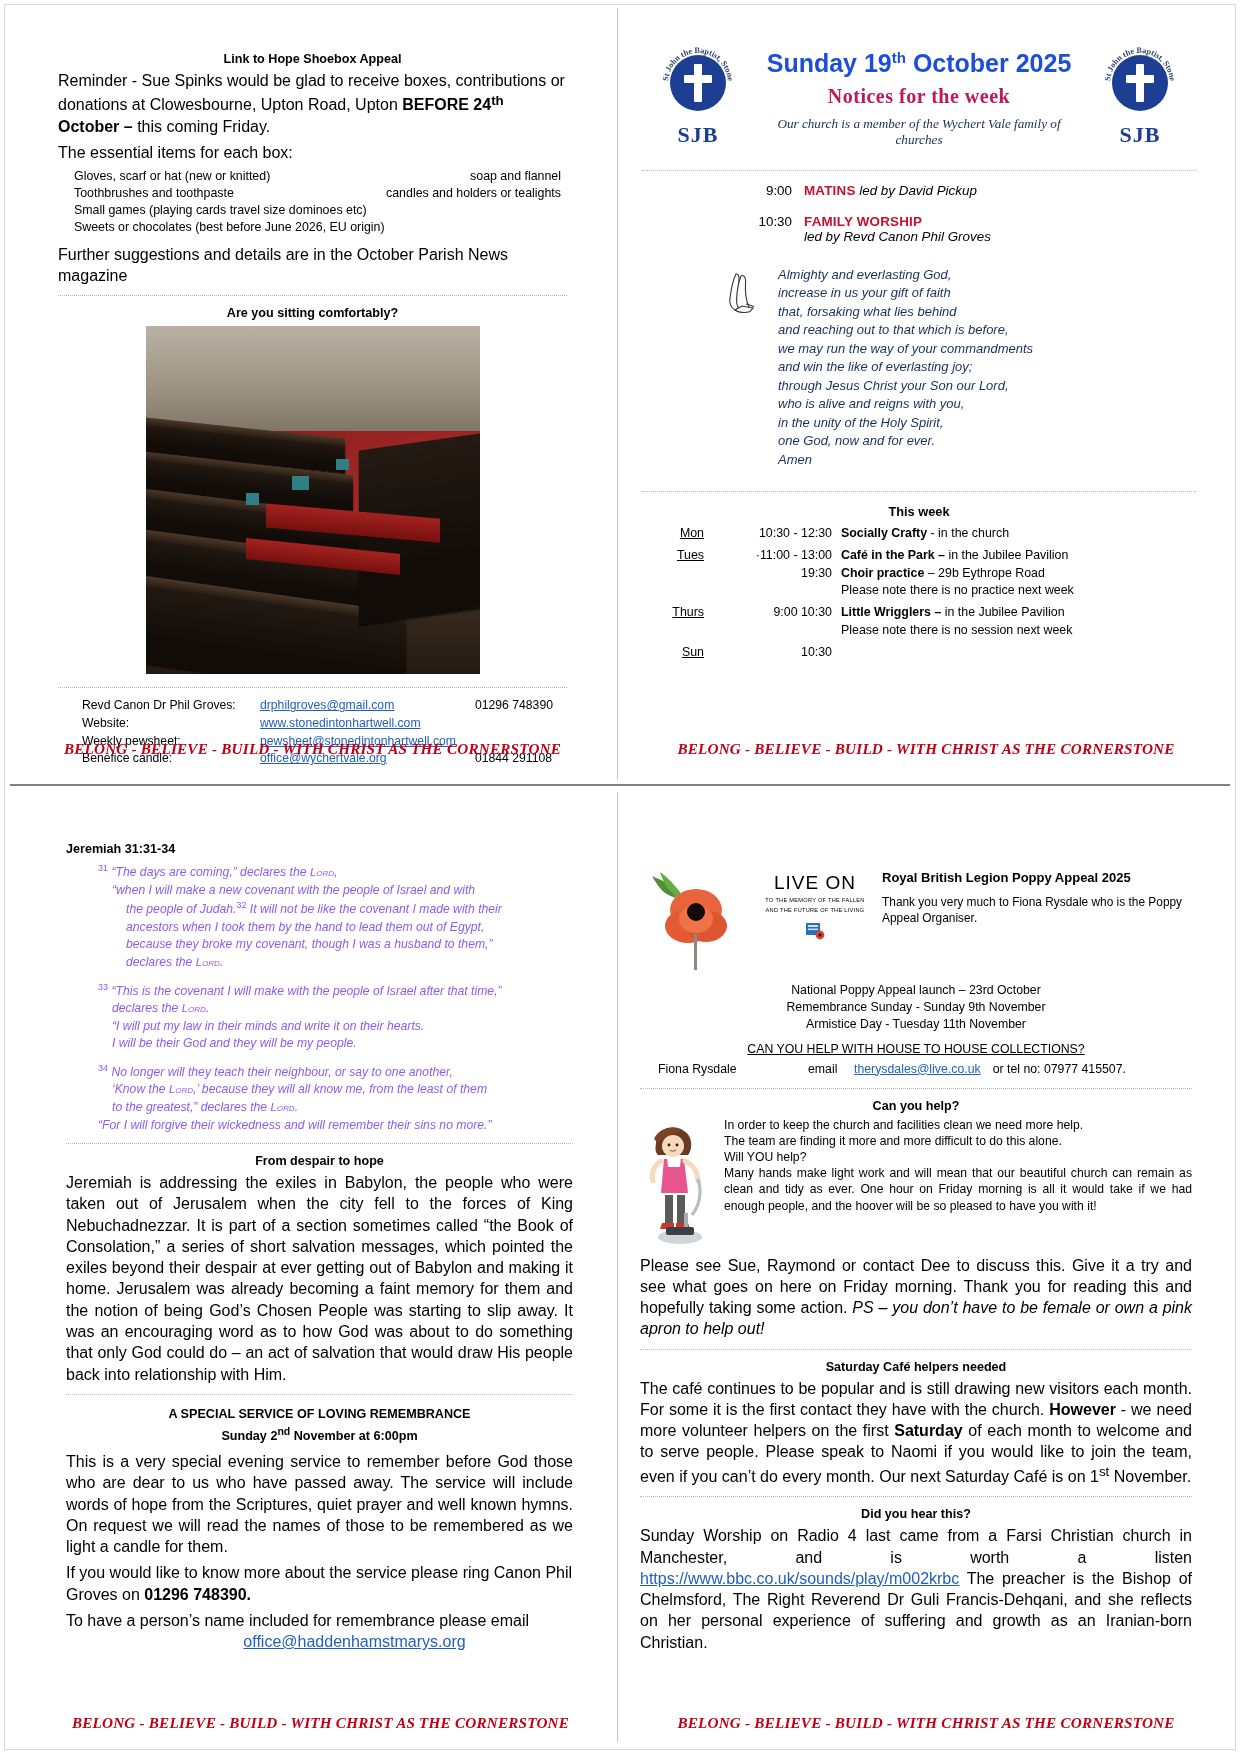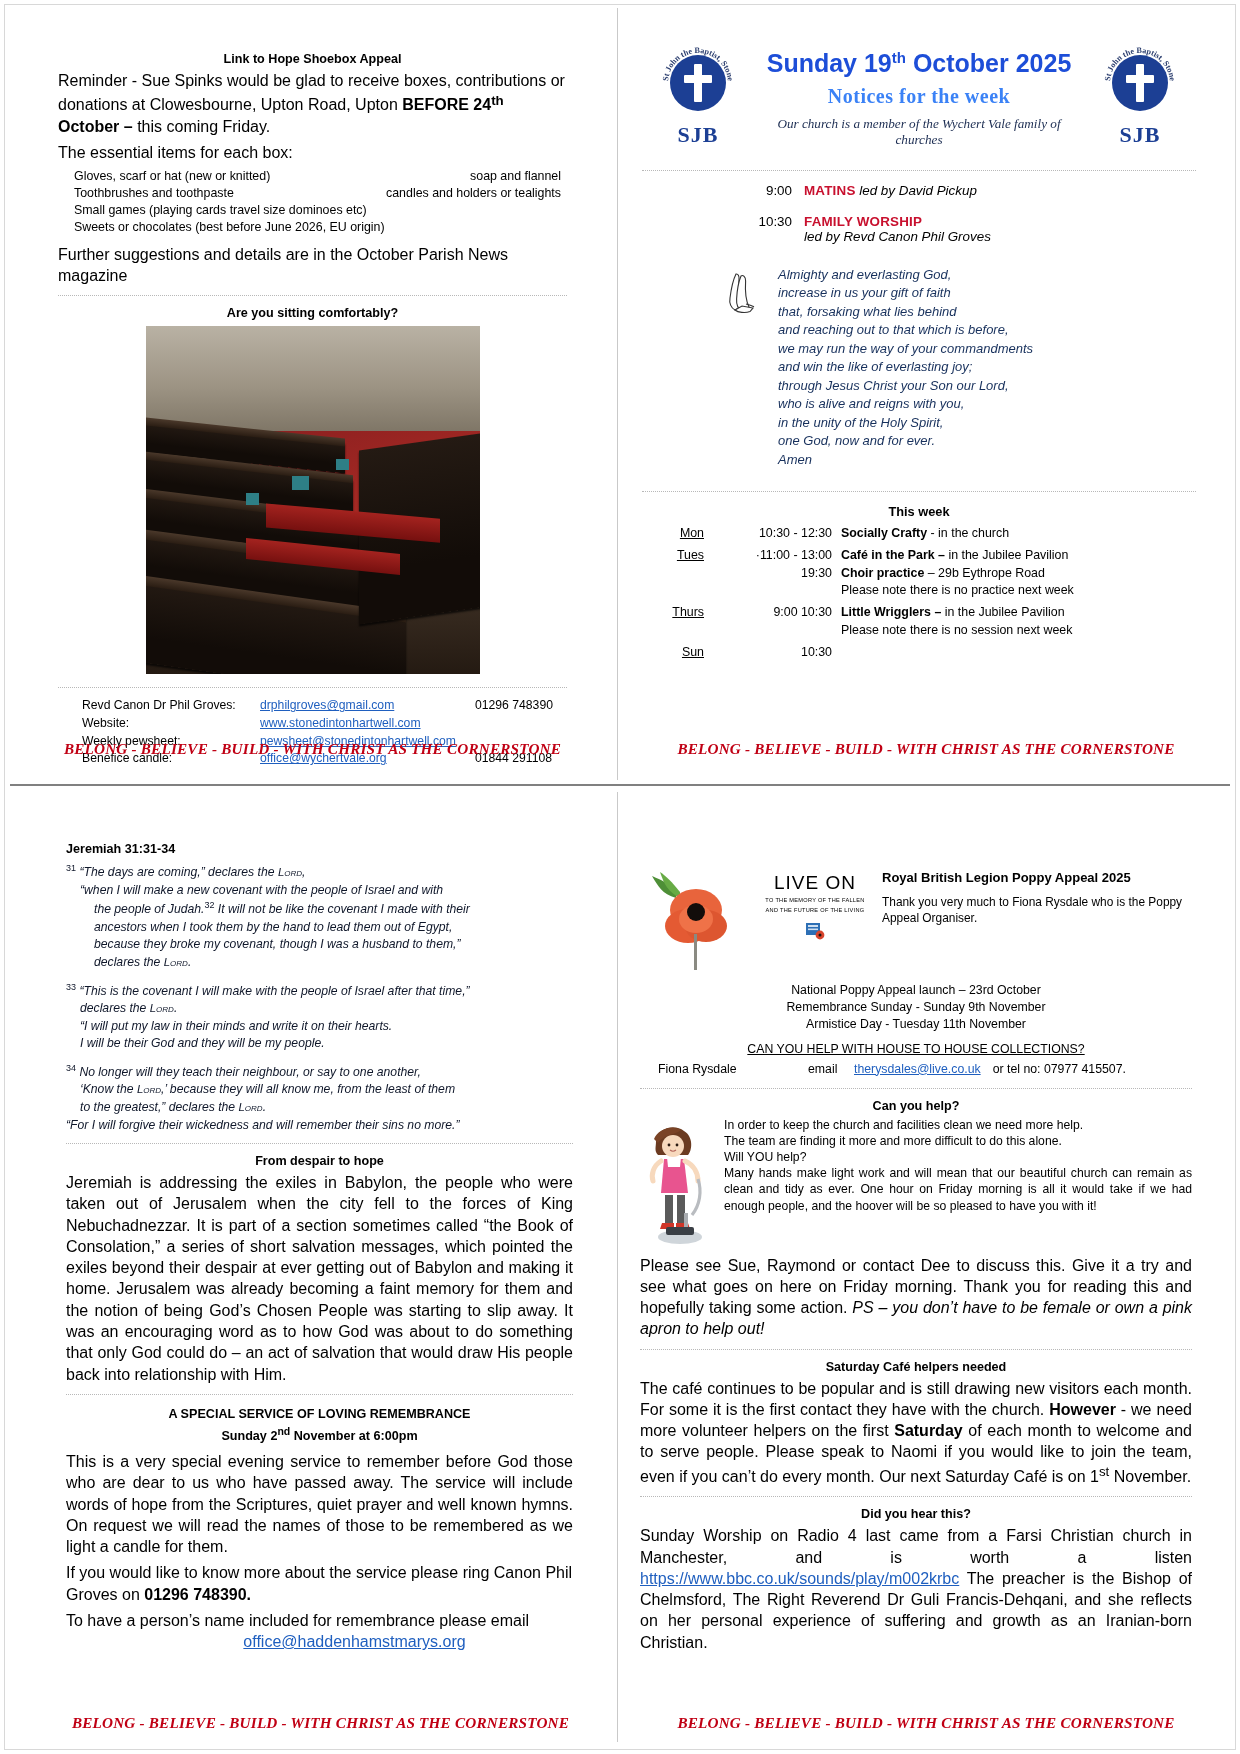--- a/index.html
+++ b/index.html
@@ -207,21 +207,21 @@
     font-weight: bold;
     font-size: 25px;
     line-height: 1.1;
     margin-bottom: 7px;
   }
   .mast-date sup { font-size: 15px; }
   .mast-notices {
     font-family: "Liberation Serif", serif;
     font-weight: bold;
     font-size: 20px;
-    color: #3b82f6;
+    color: #be185d;
     letter-spacing: .5px;
     margin-bottom: 8px;
   }
   .mast-member {
     font-family: "Liberation Serif", serif;
     font-style: italic;
     font-size: 13.2px;
     color: #1c2d52;
   }
 
@@ -252,24 +252,25 @@
   .wk { display: flex; font-size: 12.4px; line-height: 1.38; margin-bottom: 5px; }
   .wk .day { flex: 0 0 62px; text-align: right; padding-right: 10px; }
   .wk .day u { }
   .wk .t1 { flex: 0 0 118px; text-align: right; padding-right: 9px; white-space: nowrap; }
   .wk .ev { flex: 1 1 auto; }
   .wk .ev .note { display: block; }
   .red { color: #c8102e; }
 
   
   .scr {
-    color: #0f172a;
+    color: #8b5cf6;
     font-style: italic;
     font-size: 12.2px;
     line-height: 1.44;
+    margin-left: 32px;
   }
   .scr .v { font-style: normal; font-size: 9px; vertical-align: super; }
   .scr .i1 { padding-left: 14px; display: block; }
   .scr .i2 { padding-left: 28px; display: block; }
   .scr .lord { font-variant: small-caps; font-size: 11.4px; }
   .scr-head { font-weight: bold; font-size: 12.6px; margin-bottom: 6px; }
   .scr-block { margin-bottom: 9px; }
 
   
   .poppy-row { display: flex; align-items: flex-start; gap: 8px; margin-top: 10px; }

